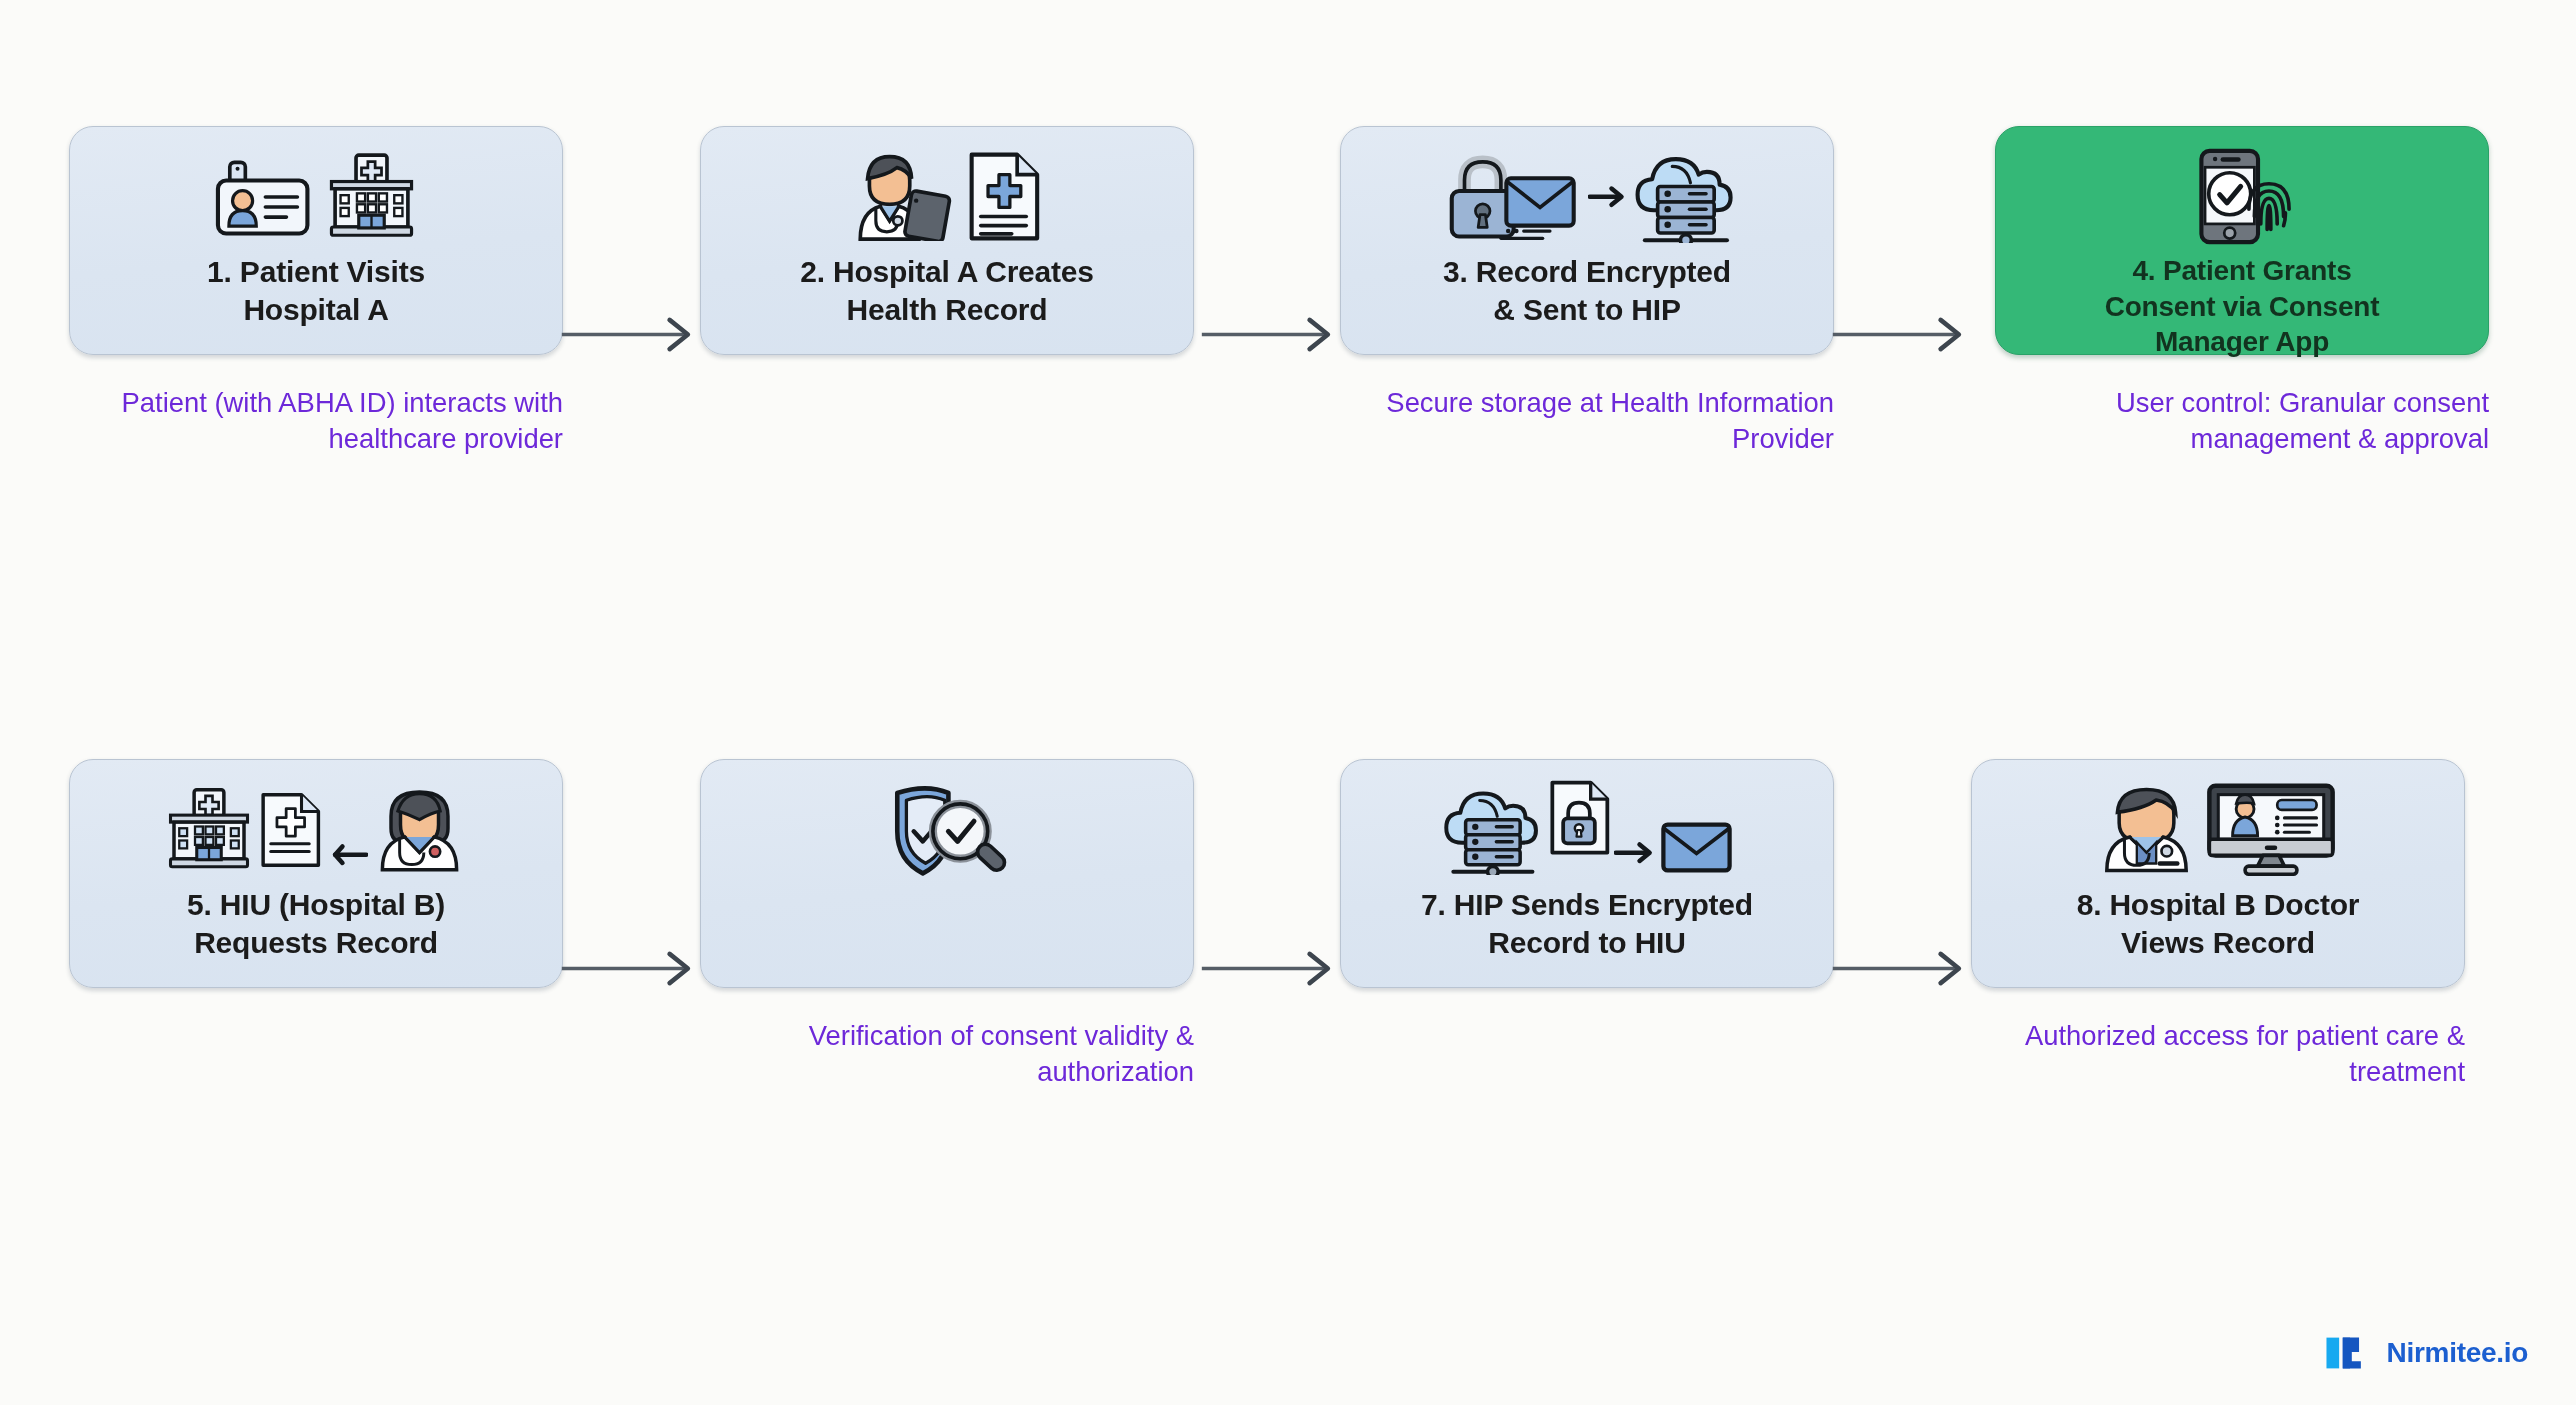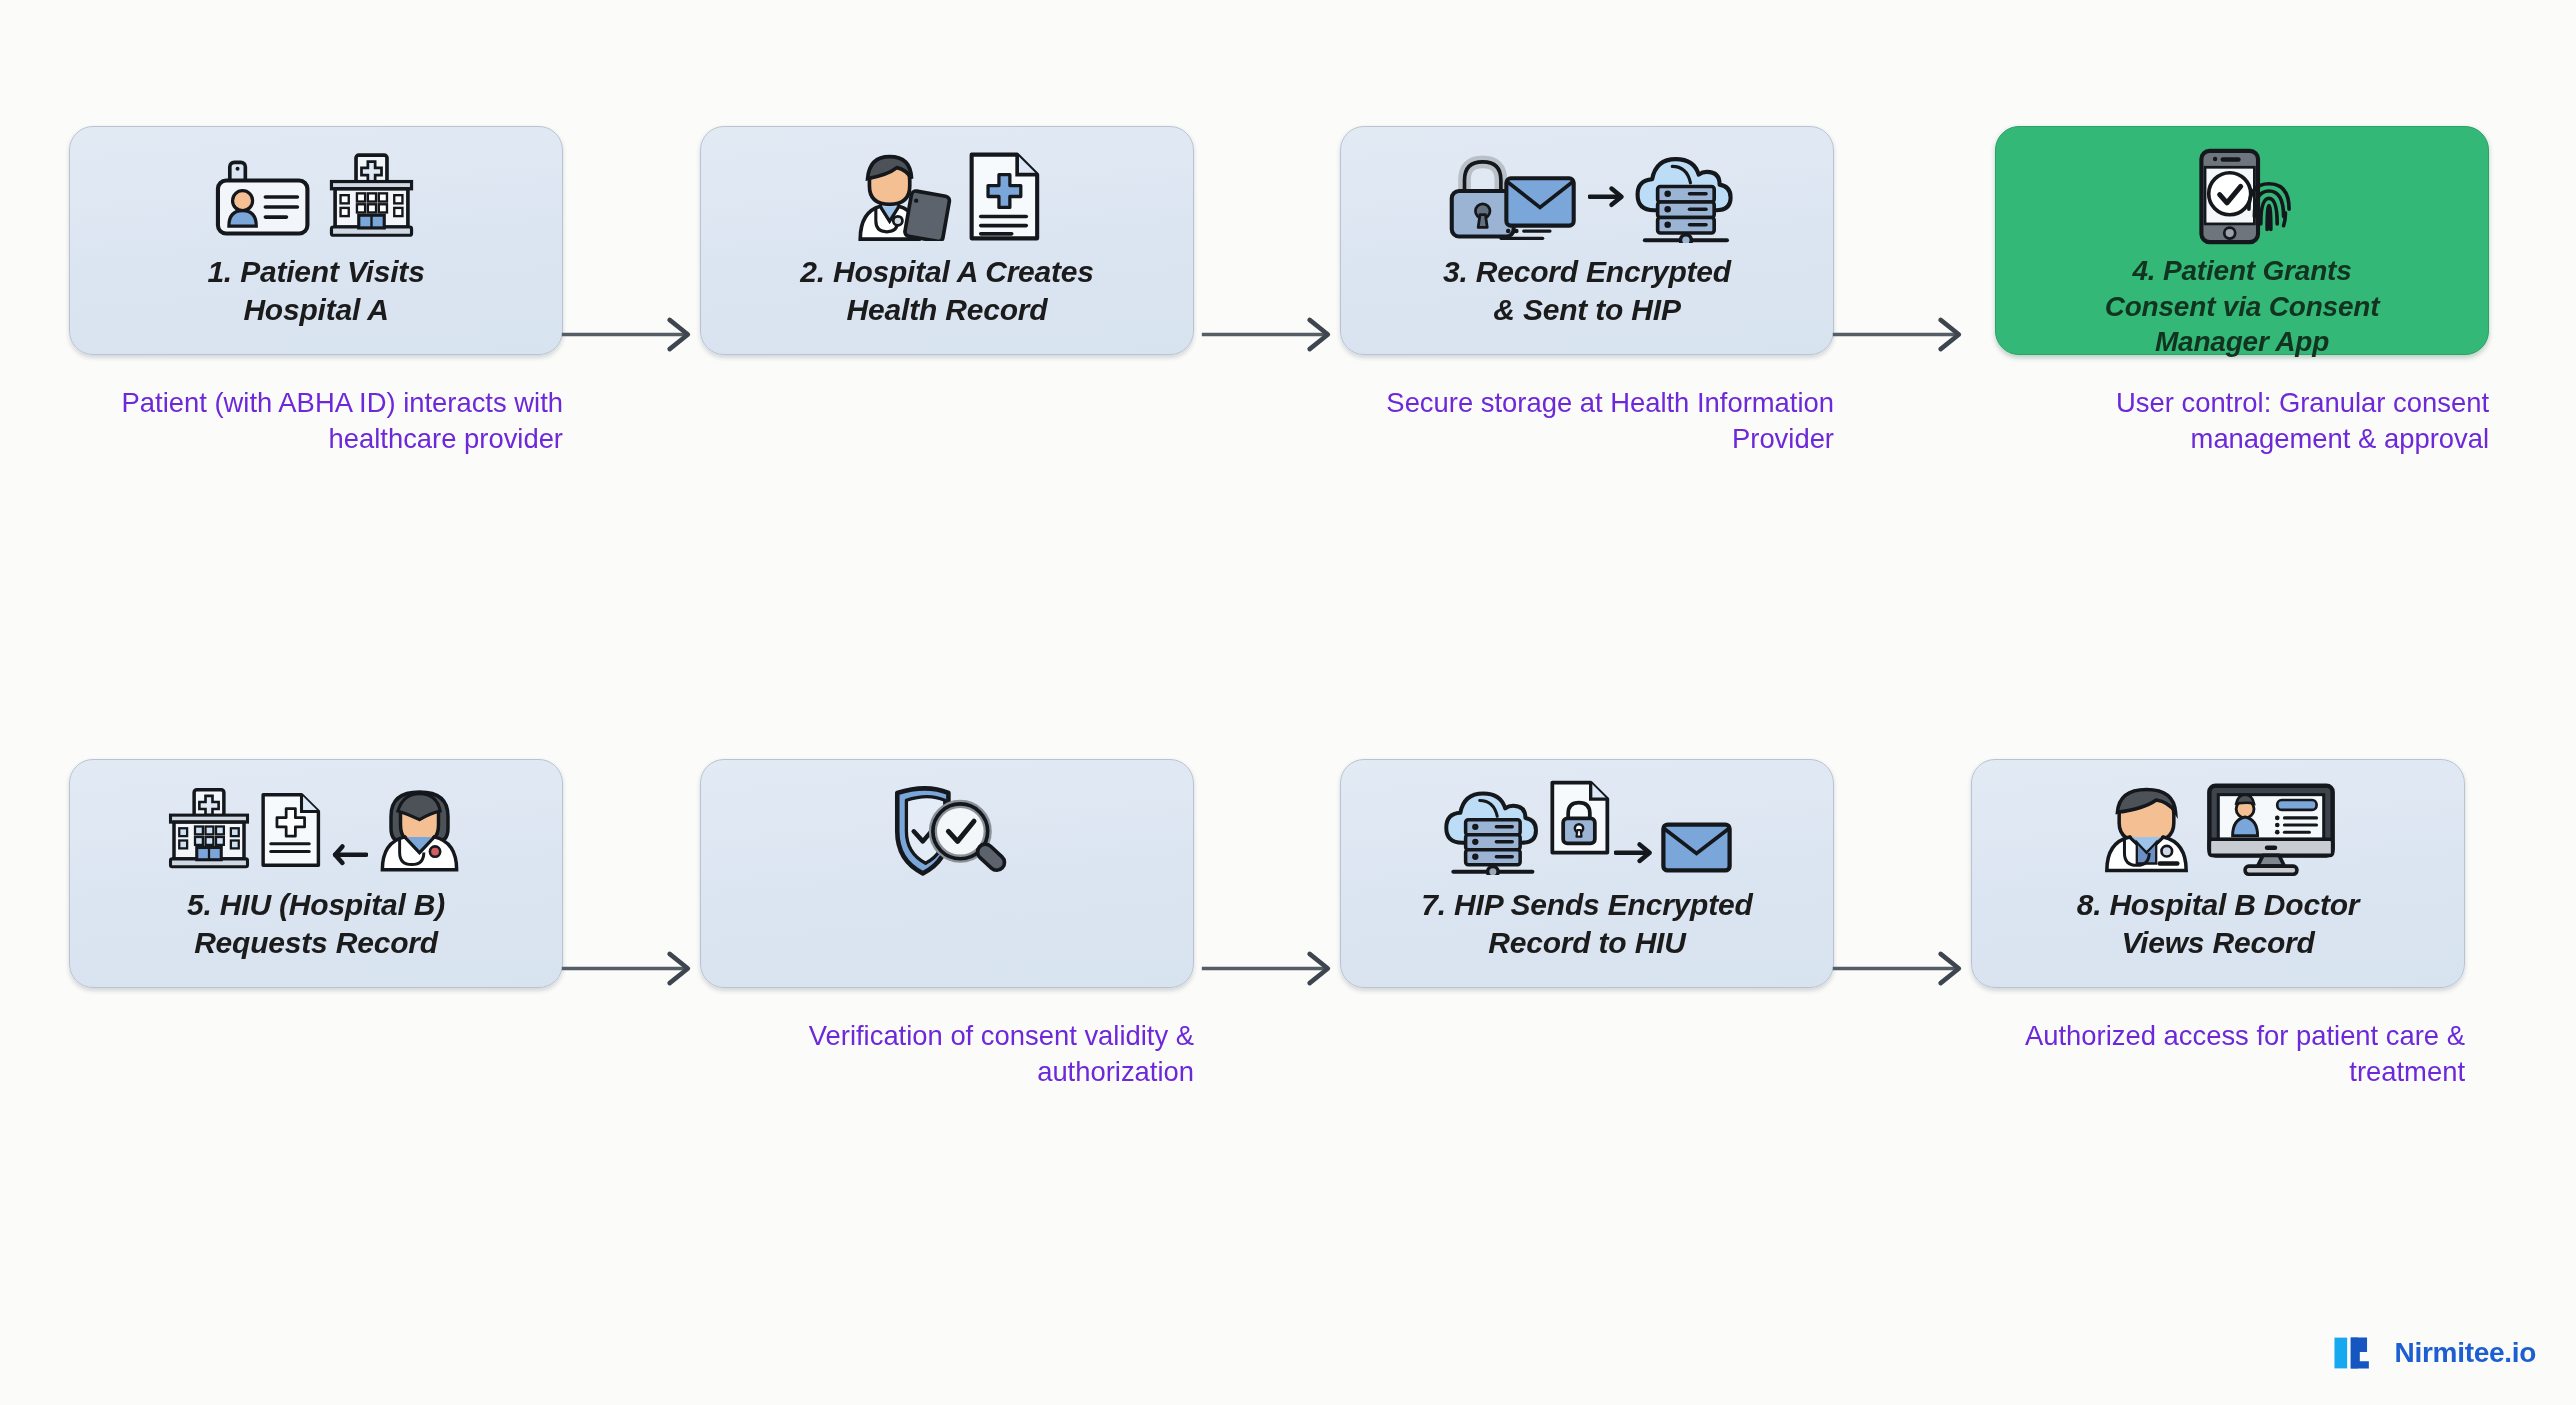--- a/index.html
+++ b/index.html
@@ -64,21 +64,20 @@
 
   .card-title {
     margin-top: 7.3px;
     width: 457px;
     text-align: center;
     font-size: 30px;
     font-weight: bold;
     line-height: 1.26;
     color: #1b1b1b;
     letter-spacing: -0.2px;
-    font-style: italic;
   }
   .card.highlight .card-title { color: #12331f; }
 
   .step-caption {
     margin-top: 30px;
     width: 494px;
     text-align: right;
     font-size: 27.4px;
     line-height: 1.32;
     color: #6d28d9;
@@ -93,21 +92,21 @@
   .arrow svg { display: block; }
   .a-r1 { top: 316px; }
   .a-r2 { top: 950px; }
   .a1 { left: 560px; }
   .a2 { left: 1200px; }
   .a3 { left: 1831px; }
 
   
   .logo {
     position: absolute;
-    right: 40px;
+    right: 48px;
     bottom: 33px;
     display: flex;
     align-items: center;
     gap: 12.8px;
   }
   .logo-mark { display: block; }
   .logo-text {
     font-size: 28px;
     font-weight: bold;
     color: #1c5fd0;

